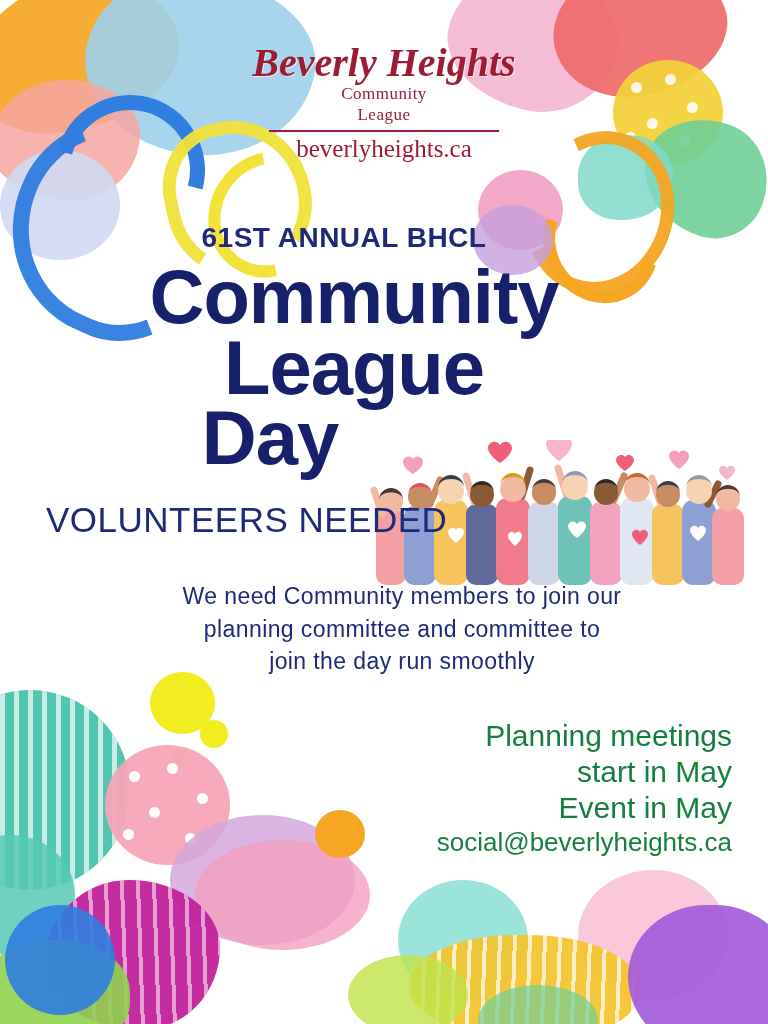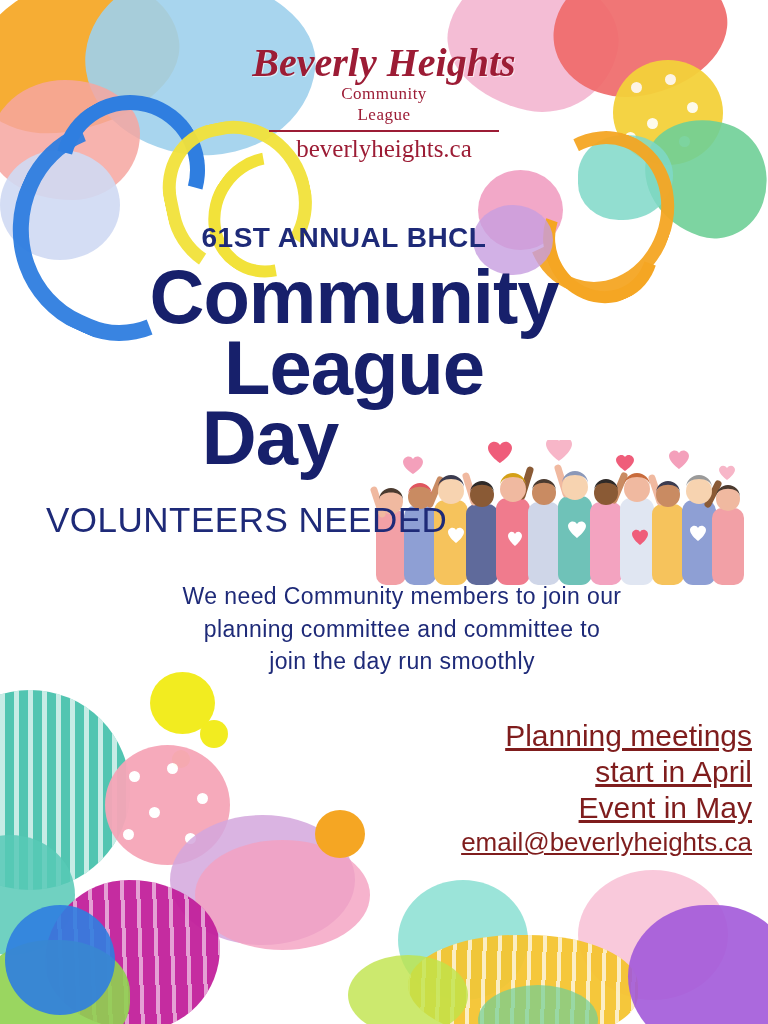--- a/index.html
+++ b/index.html
@@ -426,27 +426,26 @@
     font-size: 23px;
     line-height: 1.42;
     letter-spacing: .4px;
     color: #1e2a78;
     z-index: 6;
   }
 
   
   #details {
     position: absolute;
-    right: 16px;
+    right: 36px;
     top: 718px;
     text-align: right;
     font-family: "Liberation Sans", sans-serif;
-    color: #7f1d1d;
+    color: #15803d;
     z-index: 6;
-    text-decoration: underline;
   }
   #details .big {
     font-size: 30px;
     line-height: 1.2;
   }
   #details .email-label {
     font-size: 26px;
     line-height: 1.25;
     margin-top: 4px;
   }
@@ -614,18 +613,18 @@
   </svg>
 
   <div id="body-copy">
     <div>We need Community members to join our</div>
     <div>planning committee and committee to</div>
     <div>join the day run smoothly</div>
   </div>
 
   <div id="details">
     <div class="big">Planning meetings</div>
-    <div class="big">start in April</div>
+    <div class="big">start in May</div>
     <div class="big">Event in May</div>
-    <div class="email-addr">email@beverlyheights.ca</div>
+    <div class="email-addr">social@beverlyheights.ca</div>
   </div>
 
 </div>
 
 </body></html>

